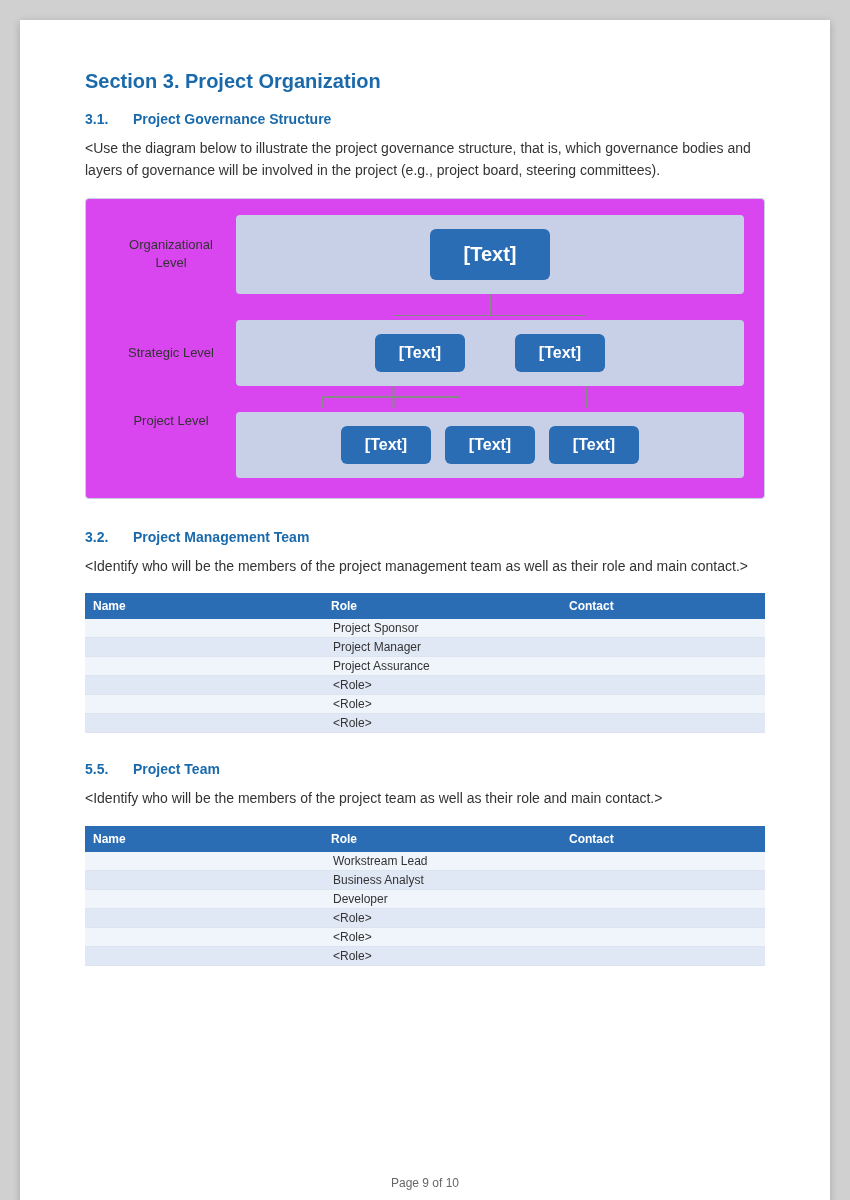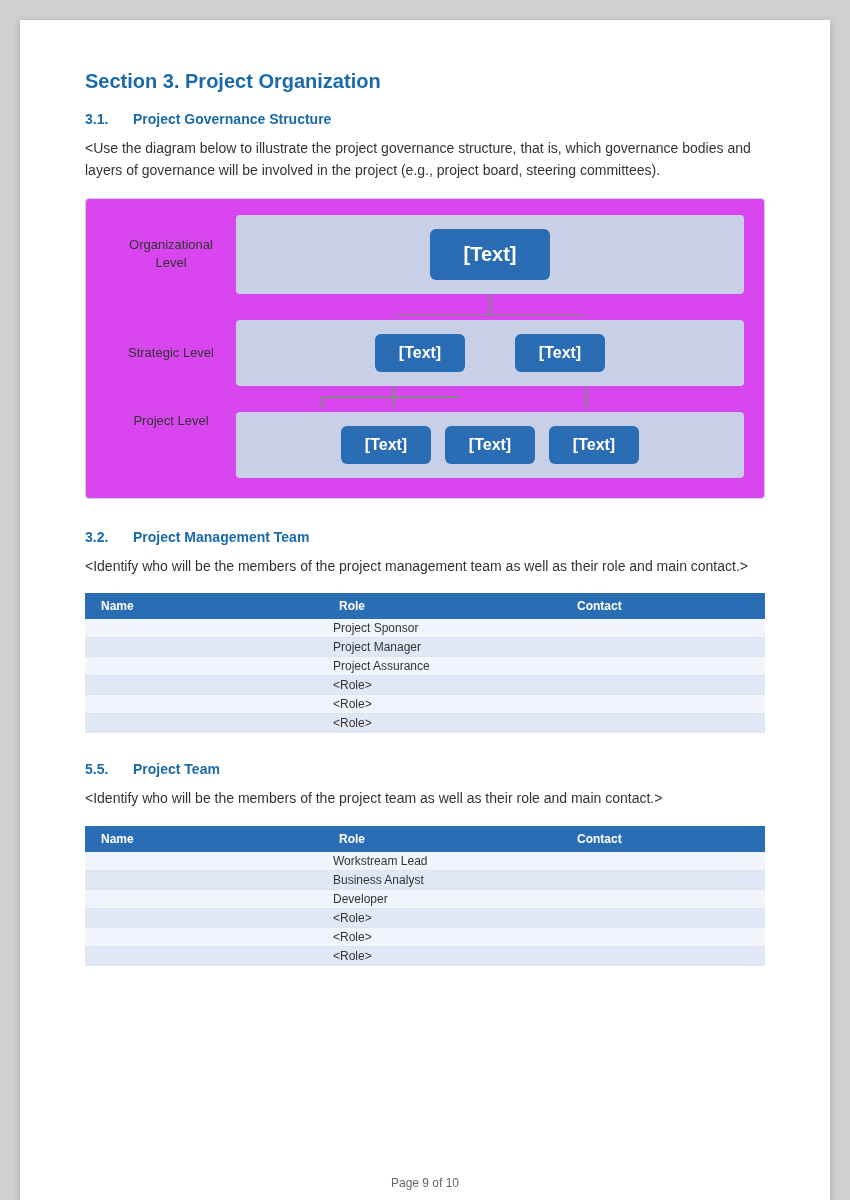--- a/index.html
+++ b/index.html
@@ -102,21 +102,21 @@
       margin-bottom: 28px;
     }
     table {
       width: 100%;
       border-collapse: collapse;
       font-size: 12px;
     }
     table th {
       background: #2a6db5;
       color: #fff;
-      padding: 6px 16px;
+      padding: 6px 8px;
       text-align: left;
       font-weight: bold;
     }
     table td {
       padding: 2px 10px;
       border-bottom: 1px solid #dde4f0;
       color: #333;
     }
     table tr:nth-child(odd) td {
       background: #f0f4fb;

